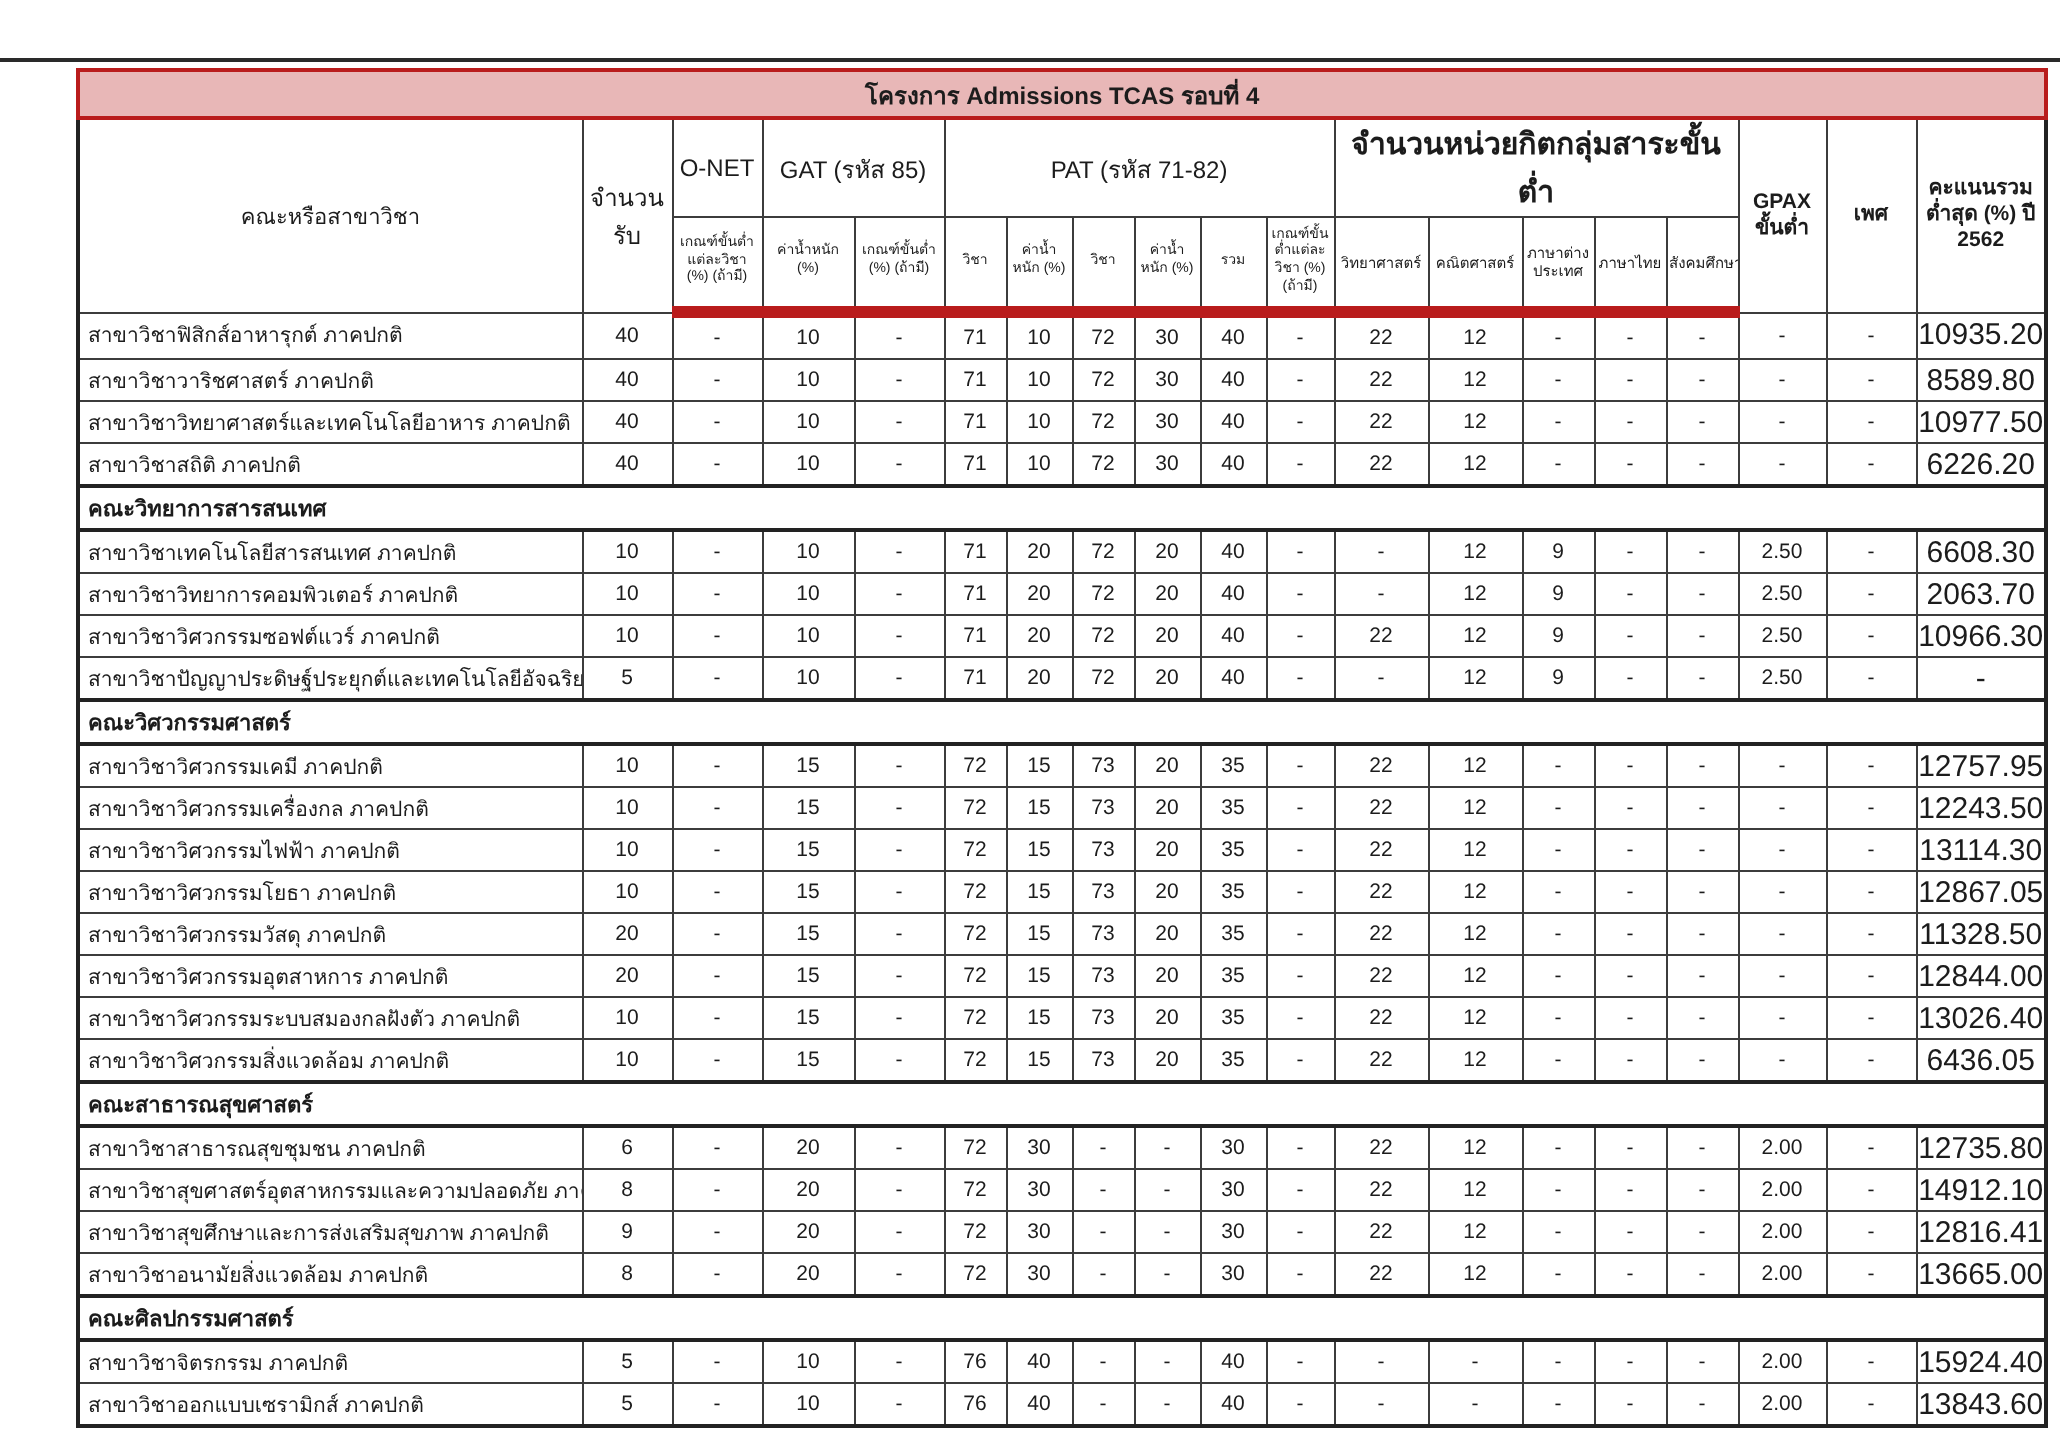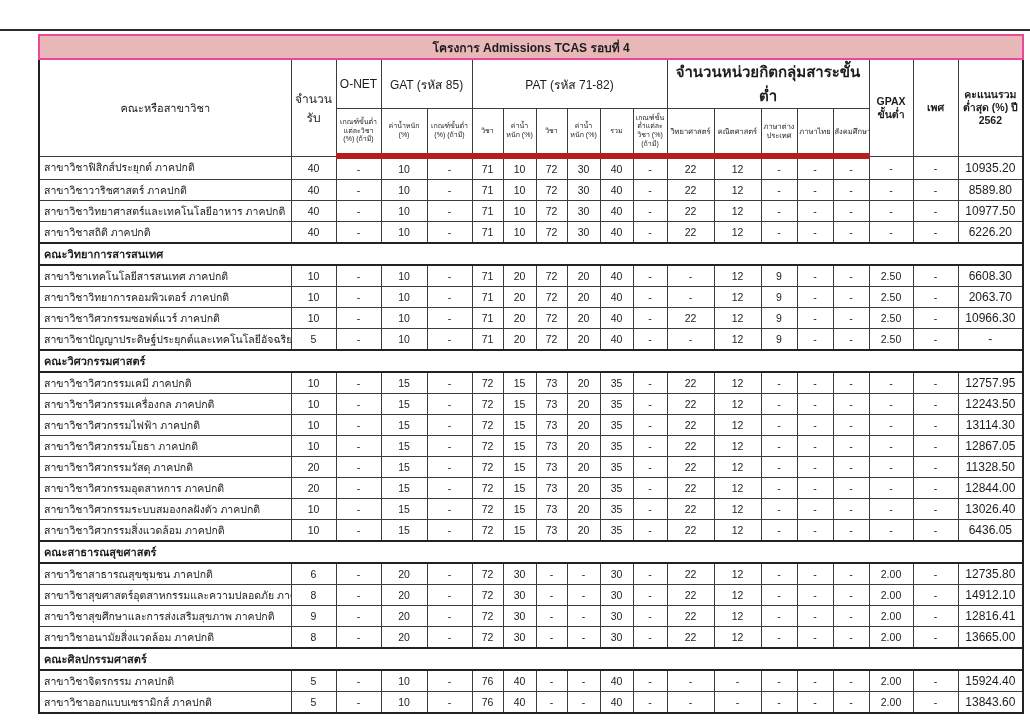--- a/index.html
+++ b/index.html
@@ -10,32 +10,32 @@
   }
   .top-rule{position:absolute;top:29px;left:0;width:1030px;height:0;border-top:2px solid #2a2a2a;}
   table.adm{
     position:absolute;top:34px;left:38px;width:964px;
     border-collapse:collapse;table-layout:fixed;
     border:2px solid #222;
   }
   th,td{border:1px solid #3c3c3c;padding:0;overflow:hidden;vertical-align:middle;}
   tr.title-row th{
     height:22px;font-size:12px;font-weight:bold;text-align:center;
-    border:2px solid #ec4899;
+    border:2px solid #b91c1c;
   }
   tr.h1 th{height:26px;font-size:12px;font-weight:normal;text-align:center;background:#fff;}
   tr.h1 th.h-program{font-size:11px;}
   tr.h1 th.h-credits{font-size:15px;font-weight:bold;}
   tr.h1 th.h-gpax,tr.h1 th.h-gender,tr.h1 th.h-score{font-size:10.5px;font-weight:bold;line-height:1.25;}
   tr.h2 th{height:44px;font-weight:normal;text-align:center;border-bottom:6px solid #b91c1c;}
   tr.h2 th.tiny{font-size:7px;line-height:1.25;padding:0 1px;}
   tr.h2 th.small{font-size:7.5px;line-height:1.2;padding:0 1px;}
   tbody td{height:20px;font-size:10.5px;text-align:center;}
   tbody td.program{text-align:left;padding-left:4px;white-space:nowrap;font-size:10.5px;}
-  tbody td.score{font-size:12px;}
+  tbody td.score{font-size:15px;}
   tbody tr.section td{
     font-weight:bold;text-align:left;padding-left:4px;font-size:11px;
     border-top:2px solid #222;border-bottom:2px solid #222;white-space:nowrap;
   }
 </style>
 </head>
 <body>
 
 <div class="top-rule"></div>
 
@@ -88,21 +88,21 @@
       <th class="tiny">เกณฑ์ขั้นต่ำแต่ละวิชา (%) (ถ้ามี)</th>
       <th class="small">วิทยาศาสตร์</th>
       <th class="small">คณิตศาสตร์</th>
       <th class="small">ภาษาต่างประเทศ</th>
       <th class="small">ภาษาไทย</th>
       <th class="small">สังคมศึกษา</th>
     </tr>
   </thead>
   <tbody>
       <tr>
-        <td class="program">สาขาวิชาฟิสิกส์ประยุกต์ ภาคปกติ</td>
+        <td class="program">สาขาวิชาฟิสิกส์อาหารุกต์ ภาคปกติ</td>
         <td class="val">40</td>
         <td class="val">-</td>
         <td class="val">10</td>
         <td class="val">-</td>
         <td class="val">71</td>
         <td class="val">10</td>
         <td class="val">72</td>
         <td class="val">30</td>
         <td class="val">40</td>
         <td class="val">-</td>

